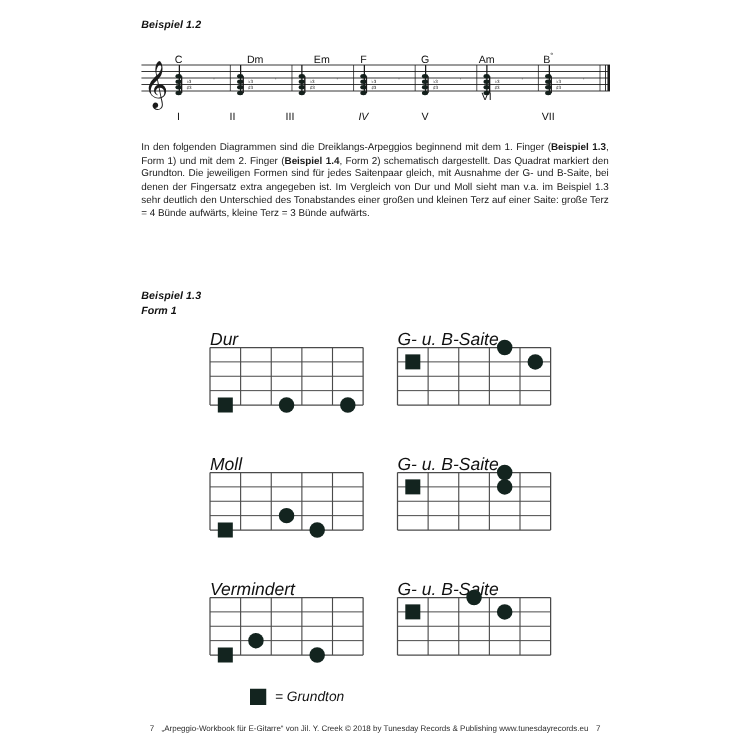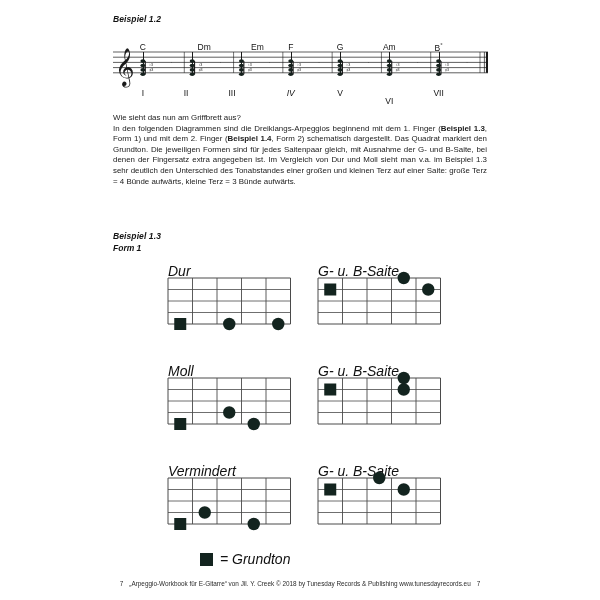--- a/index.html
+++ b/index.html
@@ -114,21 +114,21 @@
     gap: 7px;
   }
   #legend .swatch {
     width: 13px;
     height: 13px;
     background: #13241f;
   }
   #legend .legend-text {
     font-family: "Liberation Sans", sans-serif;
     font-style: italic;
-    font-size: 14px;
+    font-size: 11px;
     color: #111;
   }
 
   
   #footer {
     position: absolute;
     left: 0;
     top: 580px;
     width: 600px;
     text-align: center;
@@ -237,26 +237,25 @@
         <line x1="374" y1="14" x2="374" y2="34.8" stroke="#1a1a1a" stroke-width="2.1"></line>
       </svg>
     </div>
 
   <div id="roman-numerals">
       <div class="roman" style="left: 142.886px; top: 88px;">I</div>
       <div class="roman" style="left: 186px; top: 88px;">II</div>
       <div class="roman" style="left: 232px; top: 88px;">III</div>
       <div class="roman" style="left: 290.743px; top: 88px; font-style: italic;">IV</div>
       <div class="roman" style="left: 340.029px; top: 88px;">V</div>
-      <div class="roman" style="left: 389.314px; top: 96px;">VI</div>
+      <div class="roman" style="left: 389.314px; top: 72px;">VI</div>
       <div class="roman" style="left: 438.6px; top: 88px;">VII</div>
     </div>
 
   <div id="body-text">
-    <p class="q">Wie sieht das nun am Griffbrett aus?</p>
     <p id="body-paragraph"><span>In den folgenden Diagrammen sind die Dreiklangs-Arpeggios beginnend mit dem 1. Finger (</span><b>Beispiel 1.3</b><span>, Form 1) und mit dem 2. Finger (</span><b>Beispiel 1.4</b><span>, Form 2) schematisch dargestellt. Das Quadrat markiert den Grundton. Die jeweiligen Formen sind für jedes Saitenpaar gleich, mit Ausnahme der G- und B-Saite, bei denen der Fingersatz extra angegeben ist. Im Vergleich von Dur und Moll sieht man v.a. im Beispiel 1.3 sehr deutlich den Unterschied des Tonabstandes einer großen und kleinen Terz auf einer Saite: große Terz = 4 Bünde aufwärts, kleine Terz = 3 Bünde aufwärts.</span></p>
   </div>
 
   <div class="ex-label" style="left:113px; top:231px;">Beispiel 1.3</div>
   <div class="form-label" style="left:113px; top:243px;text-align:center;">Form 1</div>
 
   <div id="diagrams">
       <div class="diagram-title" style="left: 168px; top: 263px;">Dur</div>
       <div class="fretboard" style="left: 158px; top: 268px;">
         <svg width="142.5" height="66">

